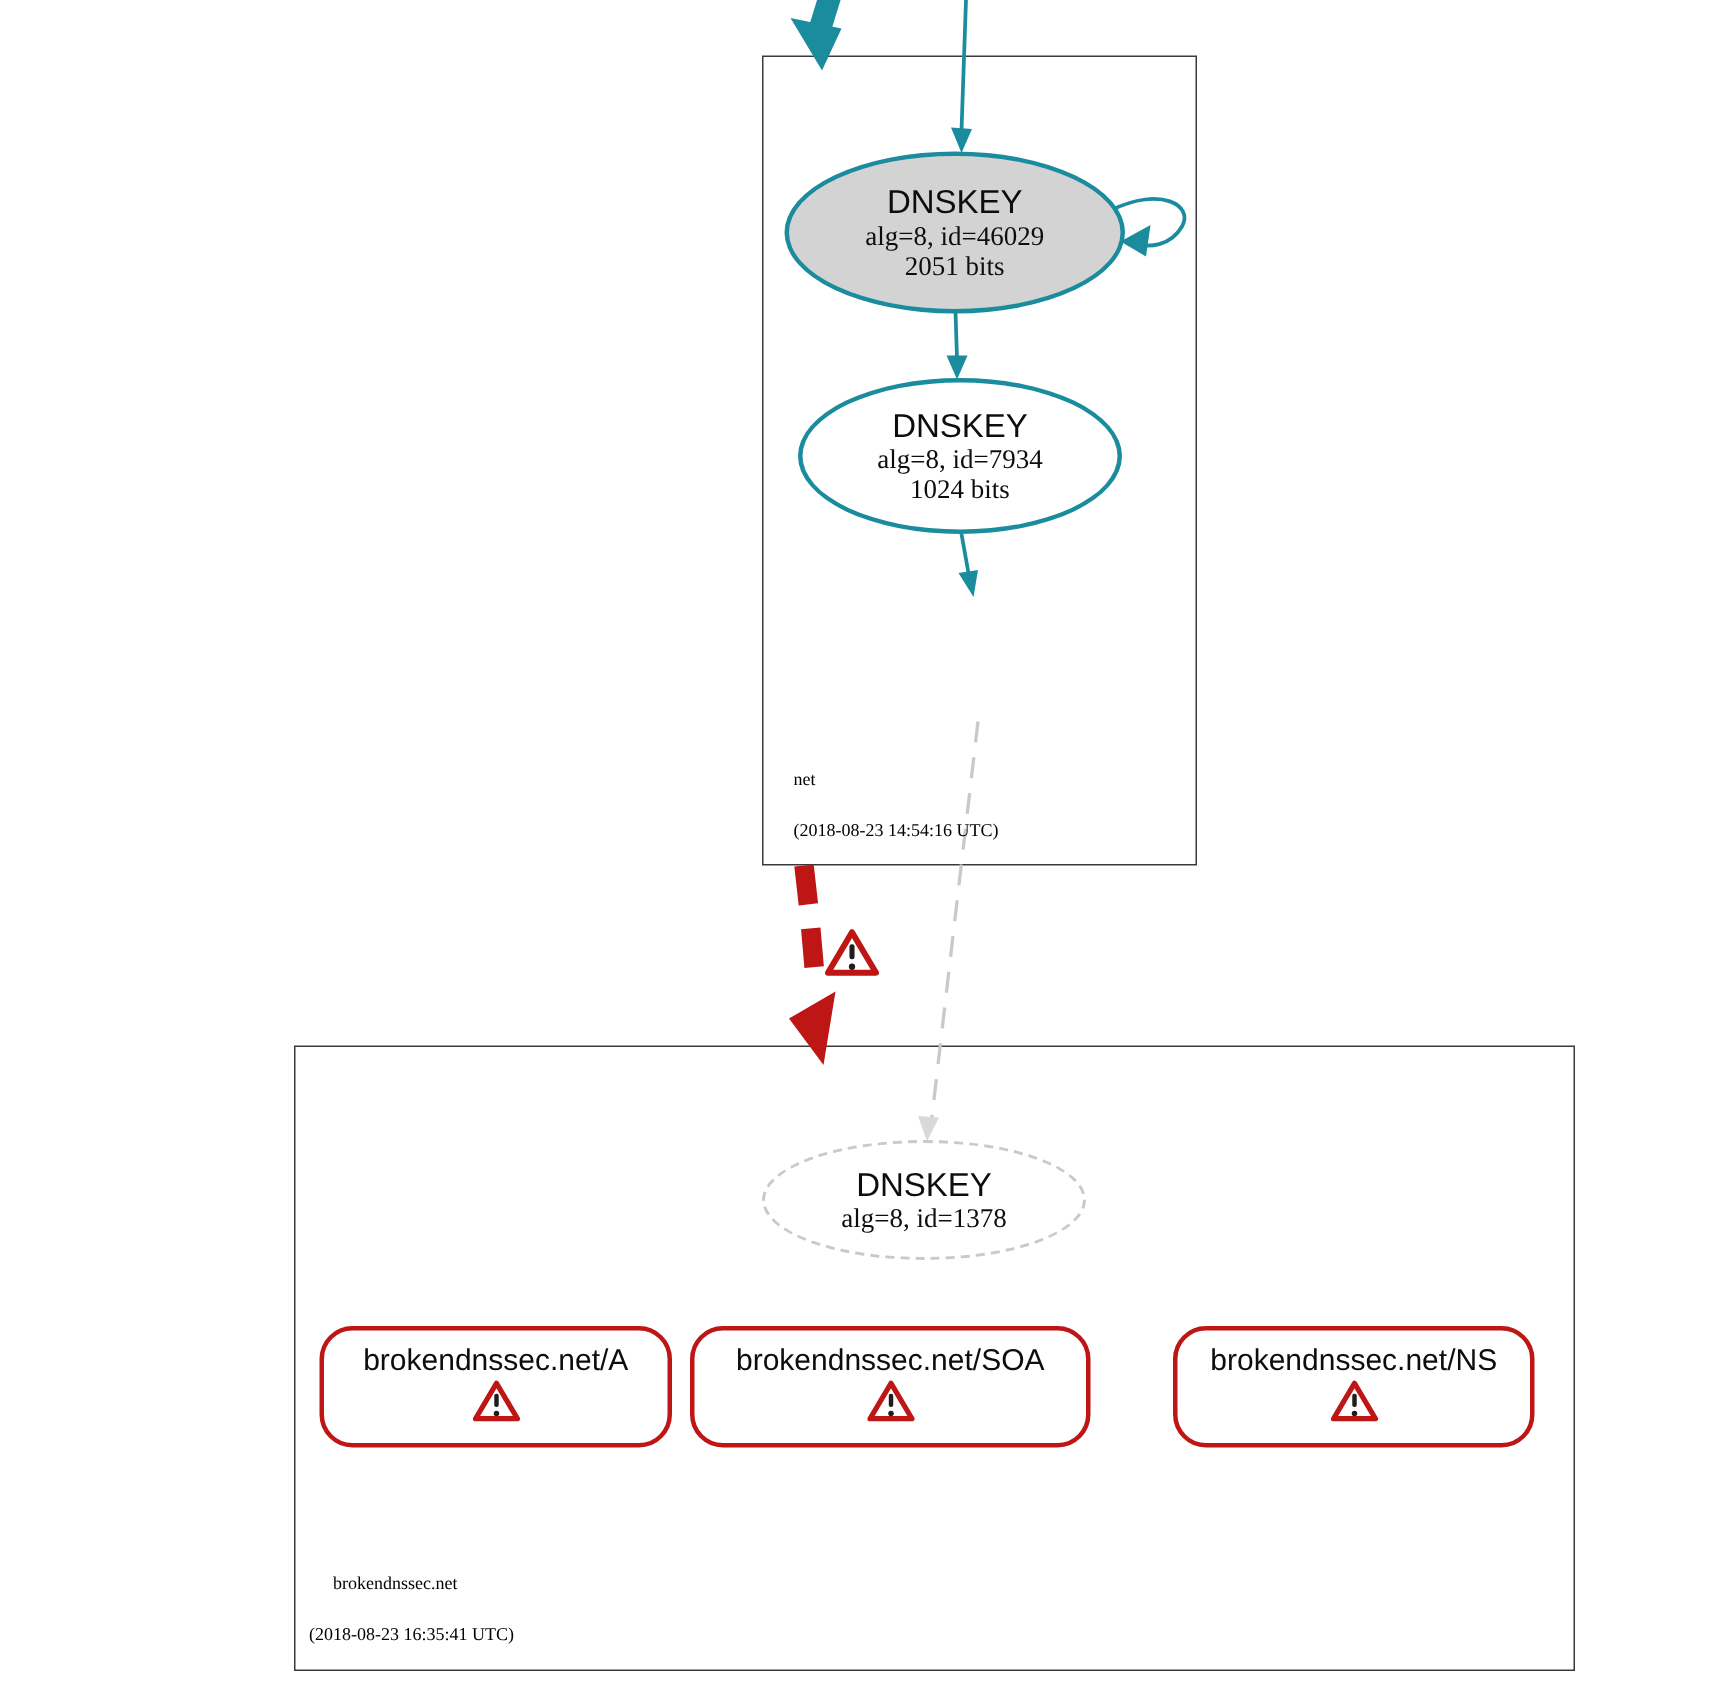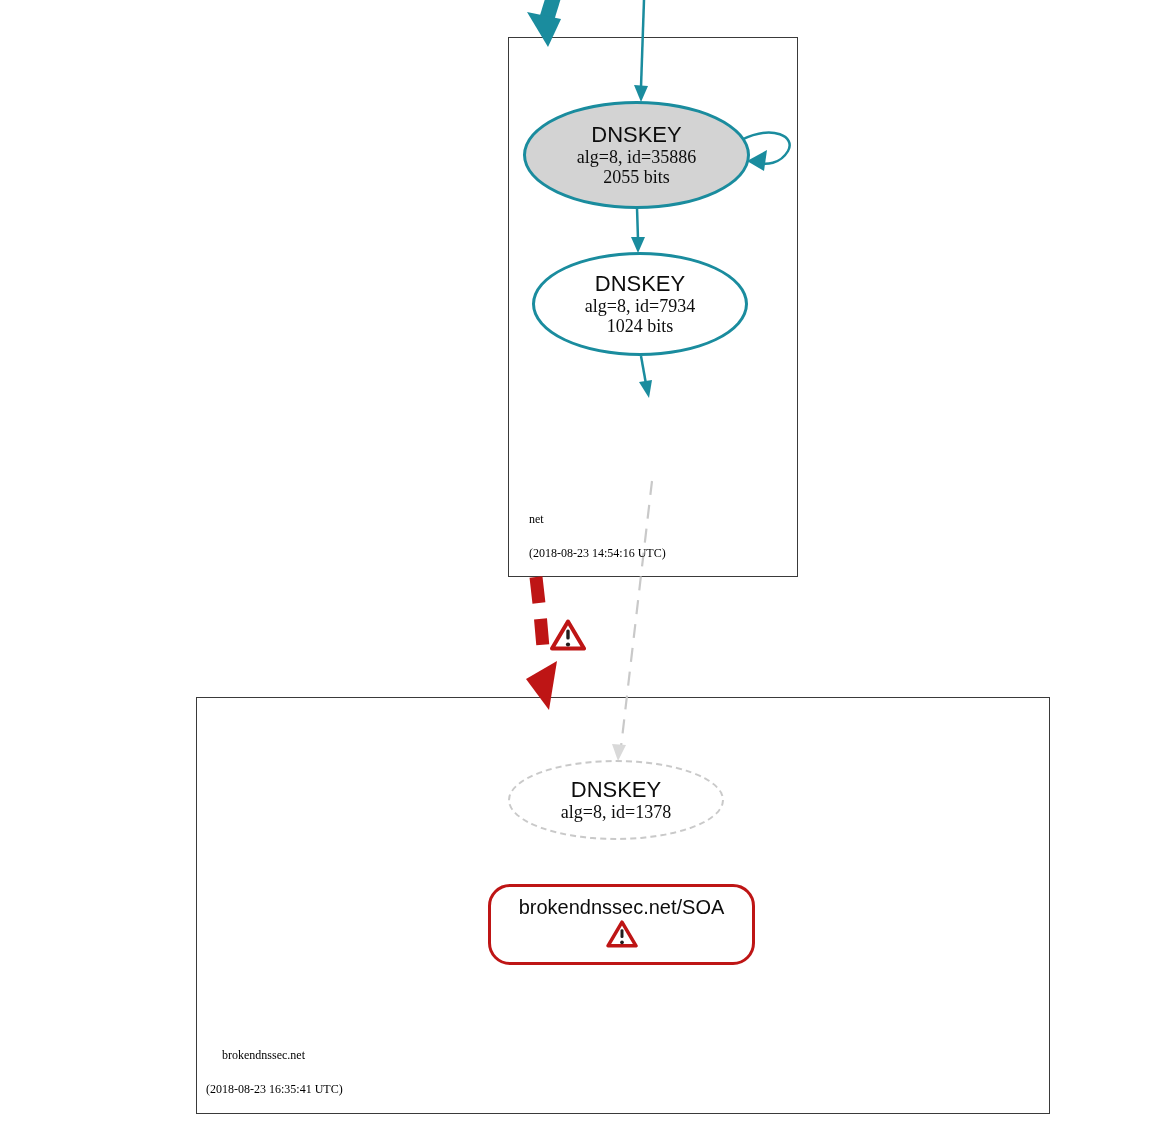--- a/index.html
+++ b/index.html
@@ -73,21 +73,21 @@
     display: flex;
     flex-direction: column;
     align-items: center;
     justify-content: center;
     gap: 1px;
     font-family: "Liberation Sans", sans-serif;
     font-size: 20px;
     color: #0d0d0d;
   }
   #rrset-a   { left: 213px; width: 235px; }
-  #rrset-soa { left: 488px; width: 267px; text-align: center; }
+  #rrset-soa { left: 460px; width: 267px; text-align: center; }
   #rrset-ns  { left: 782px; width: 241px; }
 
   .zone-label {
     position: absolute;
     font-size: 12px;
     color: #000000;
     white-space: nowrap;
   }
   .zone-ts {
     position: absolute;
@@ -151,48 +151,68 @@
   <span class="warning-standalone">
     <svg width="36" height="32" viewBox="0 0 36 32">
       <path d="M18 2.5 L34 29.5 L2 29.5 Z" fill="#ffffff" stroke="var(--bogus)" stroke-width="4" stroke-linejoin="round"></path>
       <rect x="16.3" y="10.5" width="3.4" height="10" rx="1.5" fill="var(--warn_mark)"></rect>
       <circle cx="18" cy="25.5" r="2.1" fill="var(--warn_mark)"></circle>
     </svg>
   </span>
 
   <div class="node" id="node-ksk">
     <div class="node-title">DNSKEY</div>
-    <div class="node-detail">alg=8, id=35886</div>
-    <div class="node-detail">2055 bits</div>
+    <div class="node-detail">alg=8, id=46029</div>
+    <div class="node-detail">2051 bits</div>
   </div>
 
   <div class="node" id="node-zsk">
     <div class="node-title">DNSKEY</div>
     <div class="node-detail">alg=8, id=7934</div>
     <div class="node-detail">1024 bits</div>
   </div>
 
 
   <div class="zone-label" id="label-net">net</div>
   <div class="zone-ts" id="ts-net">(2018-08-23 14:54:16 UTC)</div>
 
   <div class="node" id="node-dnskey-broken">
     <div class="node-title">DNSKEY</div>
     <div class="node-detail">alg=8, id=1378</div>
   </div>
 
+  <div class="rrset" id="rrset-a">
+    <span>brokendnssec.net/A</span>
+    <span>
+      <svg width="32" height="28" viewBox="0 0 36 32">
+        <path d="M18 2.5 L34 29.5 L2 29.5 Z" fill="#ffffff" stroke="var(--bogus)" stroke-width="4" stroke-linejoin="round"></path>
+        <rect x="16.3" y="10.5" width="3.4" height="10" rx="1.5" fill="var(--warn_mark)"></rect>
+        <circle cx="18" cy="25.5" r="2.1" fill="var(--warn_mark)"></circle>
+      </svg>
+    </span>
+  </div>
 
   <div class="rrset" id="rrset-soa">
     <span>brokendnssec.net/SOA</span>
     <span>
       <svg width="32" height="28" viewBox="0 0 36 32">
         <path d="M18 2.5 L34 29.5 L2 29.5 Z" fill="#ffffff" stroke="var(--bogus)" stroke-width="4" stroke-linejoin="round"></path>
         <rect x="16.3" y="10.5" width="3.4" height="10" rx="1.5" fill="var(--warn_mark)"></rect>
         <circle cx="18" cy="25.5" r="2.1" fill="var(--warn_mark)"></circle>
       </svg>
     </span>
   </div>
 
+  <div class="rrset" id="rrset-ns">
+    <span>brokendnssec.net/NS</span>
+    <span>
+      <svg width="32" height="28" viewBox="0 0 36 32">
+        <path d="M18 2.5 L34 29.5 L2 29.5 Z" fill="#ffffff" stroke="var(--bogus)" stroke-width="4" stroke-linejoin="round"></path>
+        <rect x="16.3" y="10.5" width="3.4" height="10" rx="1.5" fill="var(--warn_mark)"></rect>
+        <circle cx="18" cy="25.5" r="2.1" fill="var(--warn_mark)"></circle>
+      </svg>
+    </span>
+  </div>
 
   <div class="zone-label" id="label-broken">brokendnssec.net</div>
   <div class="zone-ts" id="ts-broken">(2018-08-23 16:35:41 UTC)</div>
 
 </div>
 
 </body></html>

